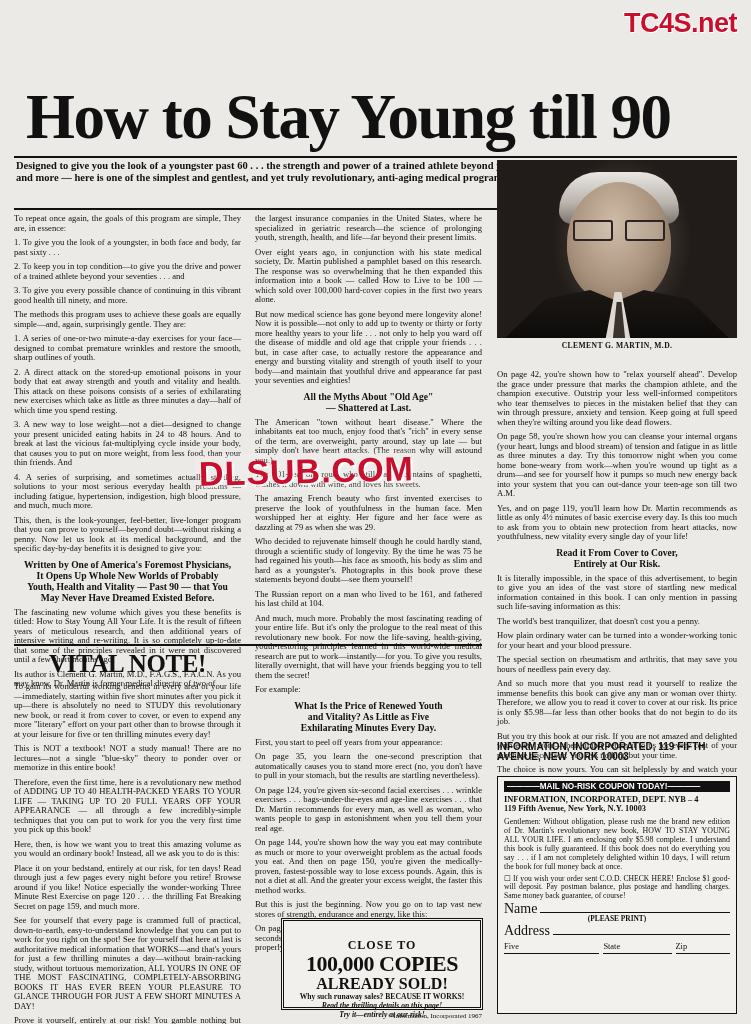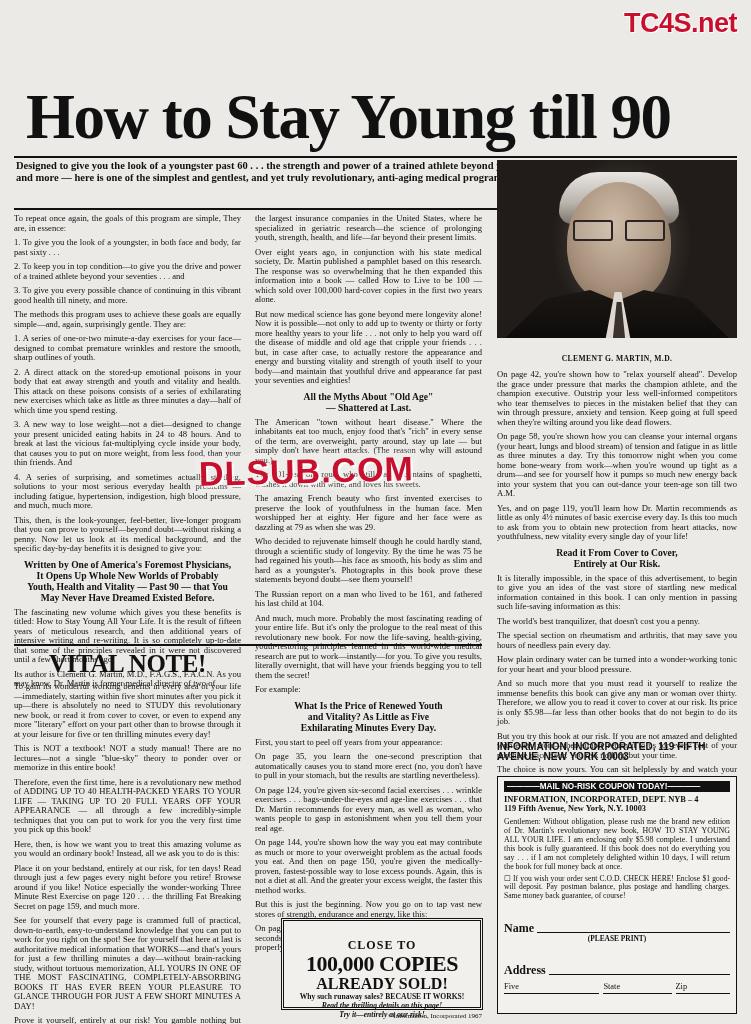--- a/index.html
+++ b/index.html
@@ -130,21 +130,21 @@
     clip-path:polygon(40% 0%, 60% 0%, 86% 100%, 14% 100%);
   }
   .photo .tie {
     position:absolute; left:114px; top:142px; width:16px; height:36px;
     background:#3a332d;
     clip-path:polygon(35% 0%, 65% 0%, 88% 100%, 12% 100%);
   }
   .photo-cap {
     width:240px; text-align:center;
     font-size:7.6px; font-weight:bold; letter-spacing:0.4px;
-    padding-top:16px;
+    padding-top:3px;
   }
 
   
   .vital-rule { position:absolute; left:14px; width:468px; height:2px; background:#111; }
   .vital-title {
     position:absolute; left:14px; top:650px; width:227px;
     text-align:center;
     font-family:"Liberation Serif", serif;
     font-weight:bold; font-size:25px;
     letter-spacing:-0.4px;
@@ -183,21 +183,21 @@
     padding:4px 6px 4px 6px;
   }
   .coupon .bar {
     font-family:"Liberation Sans", sans-serif;
     font-weight:bold; font-size:8.2px; color:#fff; background:#111;
     padding:1px 3px; margin-bottom:3px;
   }
   .coupon .addr { font-weight:bold; font-size:8.4px; line-height:9.4px; }
   .coupon .body { font-size:7.9px; line-height:9px; text-align:justify; margin-top:3px; }
   .coupon .check { font-size:7.6px; line-height:8.6px; margin-top:4px; text-align:justify; }
-  .coupon .field { font-size:12px; margin-top:20px; border-bottom:1px solid #111; height:12px; position:relative;font-weight:bold; }
+  .coupon .field { font-size:14px; margin-top:0; border-bottom:1px solid #111; height:12px; position:relative; }
   .coupon .field span.lab { background:#f3f1ed; padding-right:3px; }
   .coupon .pp { text-align:center; font-size:7.4px; font-weight:bold; margin-top:1px; }
   .coupon .row3 { display:flex; gap:4px; margin-top:7px; }
   .coupon .row3 > div { border-bottom:1px solid #111; height:12px; font-size:8.4px; }
   .coupon .row3 .c { flex:1.4; }
   .coupon .row3 .s { flex:1; }
   .coupon .row3 .z { flex:0.8; }
 
   .info-head {
     position:absolute; left:497px; top:742px; width:240px;
@@ -297,22 +297,22 @@
   <div class="col col3">
     <p>On page 42, you're shown how to "relax yourself ahead". Develop the grace under pressure that marks the champion athlete, and the champion executive. Outstrip your less well-informed competitors who tear themselves to pieces in the mistaken belief that they can win through pressure, anxiety and tension. Keep going at full speed when they're wilting around you like dead flowers.</p>
     <p>On page 58, you're shown how you can cleanse your internal organs (your heart, lungs and blood stream) of tension and fatigue in as little as three minutes a day. Try this tomorrow night when you come home bone-weary from work—when you're wound up tight as a drum—and see for yourself how it pumps so much new energy back into your system that you can out-dance your teen-age son till two A.M.</p>
     <p>Yes, and on page 119, you'll learn how Dr. Martin recommends as little as only 4½ minutes of basic exercise every day. Is this too much to ask from you to obtain new protection from heart attacks, now youthfulness, new vitality every single day of your life!</p>
     <div class="centerblock">
       <div class="l1">Read it From Cover to Cover,</div>
       <div class="l1">Entirely at Our Risk.</div>
     </div>
     <p style="margin-top:5px">It is literally impossible, in the space of this advertisement, to begin to give you an idea of the vast store of startling new medical information contained in this book. I can only mention in passing such life-saving information as this:</p>
     <p>The world's best tranquilizer, that doesn't cost you a penny.</p>
+    <p>How plain ordinary water can be turned into a wonder-working tonic for your heart and your blood pressure.</p>
     <p>The special section on rheumatism and arthritis, that may save you hours of needless pain every day.</p>
-    <p>How plain ordinary water can be turned into a wonder-working tonic for your heart and your blood pressure.</p>
     <p>And so much more that you must read it yourself to realize the immense benefits this book can give any man or woman over thirty. Therefore, we allow you to read it cover to cover at our risk. Its price is only $5.98—far less than other books that do not begin to do its job.</p>
     <p>But you try this book at our risk. If you are not amazed and delighted with every word—then simply return it to us for every cent of your purchase price back. You risk nothing but your time.</p>
     <p>The choice is now yours. You can sit helplessly by and watch your face get older and older every day—watch your body get weaker and weaker every day. Or you can decide to stop this premature aging right now, and bring back the youth and vitality you may have though you'd lost forever!</p>
     <p>The medical means are now at your hand. This is a book for people who mean business. If you mean business—send in the enclosed No-Risk Coupon—today!</p>
   </div>
 
   <div class="info-head">INFORMATION, INCORPORATED, 119 FIFTH AVENUE, NEW YORK 10003</div>
 
   <div class="coupon">
     <div class="bar">————MAIL NO-RISK COUPON TODAY!————</div>

